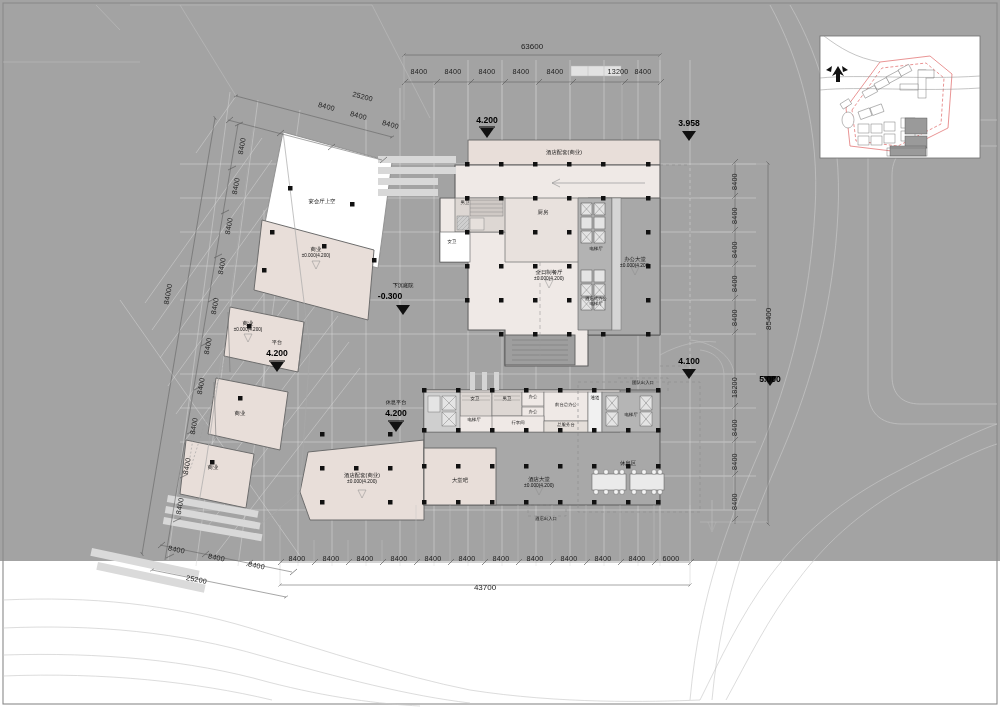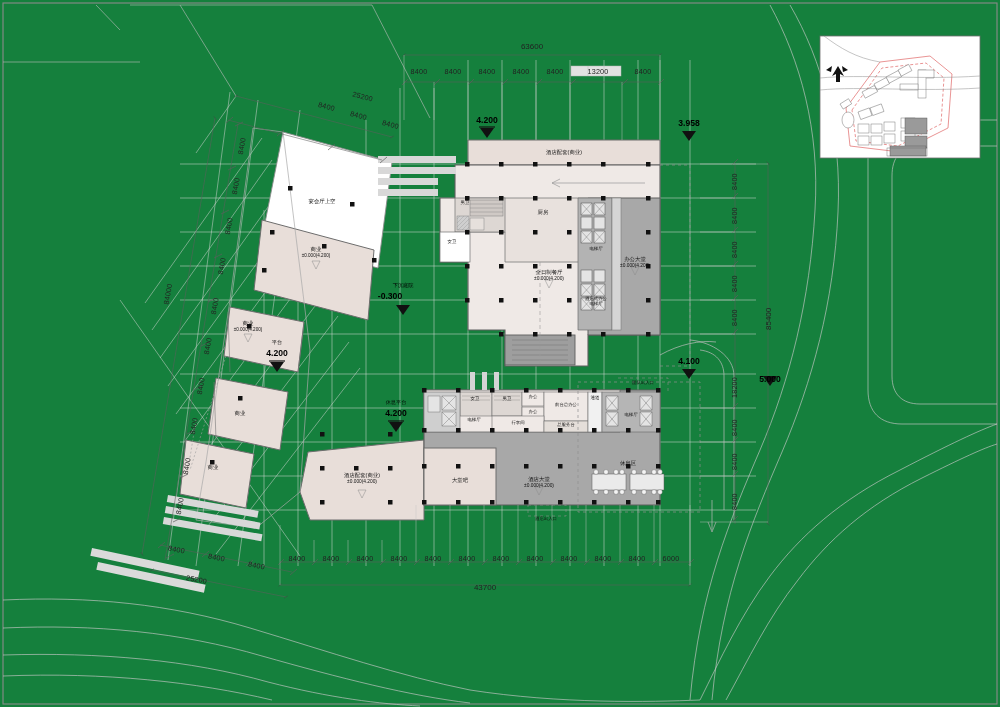--- a/index.html
+++ b/index.html
@@ -1,19 +1,19 @@
 <!DOCTYPE html>
 <html><head>
 <meta charset="utf-8">
 <title>Architectural Ground Floor Plan</title>
 <style>
   html,body{margin:0;padding:0;background:#ffffff;}
   body{width:1000px;height:707px;overflow:hidden;
        font-family:"Liberation Sans","DejaVu Sans",sans-serif;color:#1a1a1a;}
-  #sheet{position:relative;width:1000px;height:707px;background:#15803d;}
+  #sheet{position:relative;width:1000px;height:561px;background:#a3a3a3;}
   #sheet svg{position:absolute;left:0;top:0;}
   .lbl{position:absolute;white-space:nowrap;line-height:1.15;}
   .dim{font-size:7.2px;color:#222;letter-spacing:.2px;}
   .dimbig{font-size:8px;color:#222;}
   .room{font-size:5.4px;color:#111;text-align:center;}
   .roomsm{font-size:4.4px;color:#111;text-align:center;line-height:1.05;}
   .elev{font-size:8.6px;color:#000;text-align:center;font-weight:600;}
   .elevsm{font-size:5.2px;color:#000;text-align:center;}
   .ctr{transform:translateX(-50%);}
 </style>
@@ -599,21 +599,21 @@
       </g>
     </g>
   </svg>
 
   <div class="lbl dimbig ctr" style="left:532px;top:42px;">63600</div>
   <div class="lbl dim ctr" style="left:419px;top:68px;">8400</div>
   <div class="lbl dim ctr" style="left:453px;top:68px;">8400</div>
   <div class="lbl dim ctr" style="left:487px;top:68px;">8400</div>
   <div class="lbl dim ctr" style="left:521px;top:68px;">8400</div>
   <div class="lbl dim ctr" style="left:555px;top:68px;">8400</div>
-  <div class="lbl dim ctr" style="left:598px;top:68px;">13200</div>
+  <div class="lbl dim ctr" style="left:618px;top:68px;">13200</div>
   <div class="lbl dim ctr" style="left:643px;top:68px;">8400</div>
 
   <div class="lbl dim" style="left:352px;top:93px;transform:rotate(15deg);">25200</div>
   <div class="lbl dim" style="left:318px;top:103px;transform:rotate(15deg);">8400</div>
   <div class="lbl dim" style="left:350px;top:112px;transform:rotate(15deg);">8400</div>
   <div class="lbl dim" style="left:382px;top:121px;transform:rotate(15deg);">8400</div>
 
   <div class="lbl dim" style="left:158px;top:290px;transform:rotate(-80deg);">84000</div>
   <div class="lbl dim" style="left:234px;top:142px;transform:rotate(-80deg);">8400</div>
   <div class="lbl dim" style="left:228px;top:182px;transform:rotate(-80deg);">8400</div>

